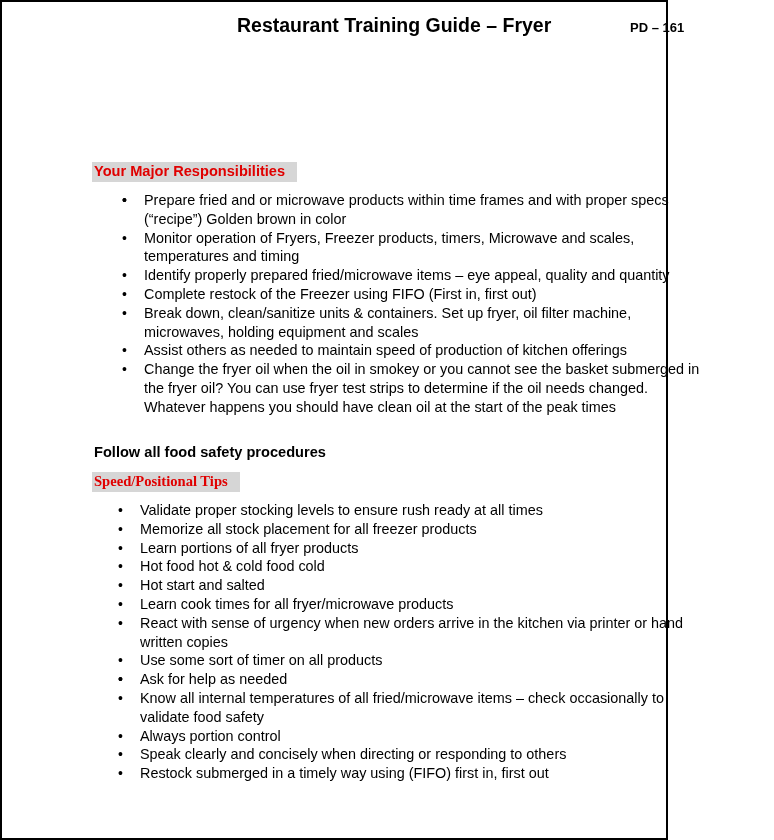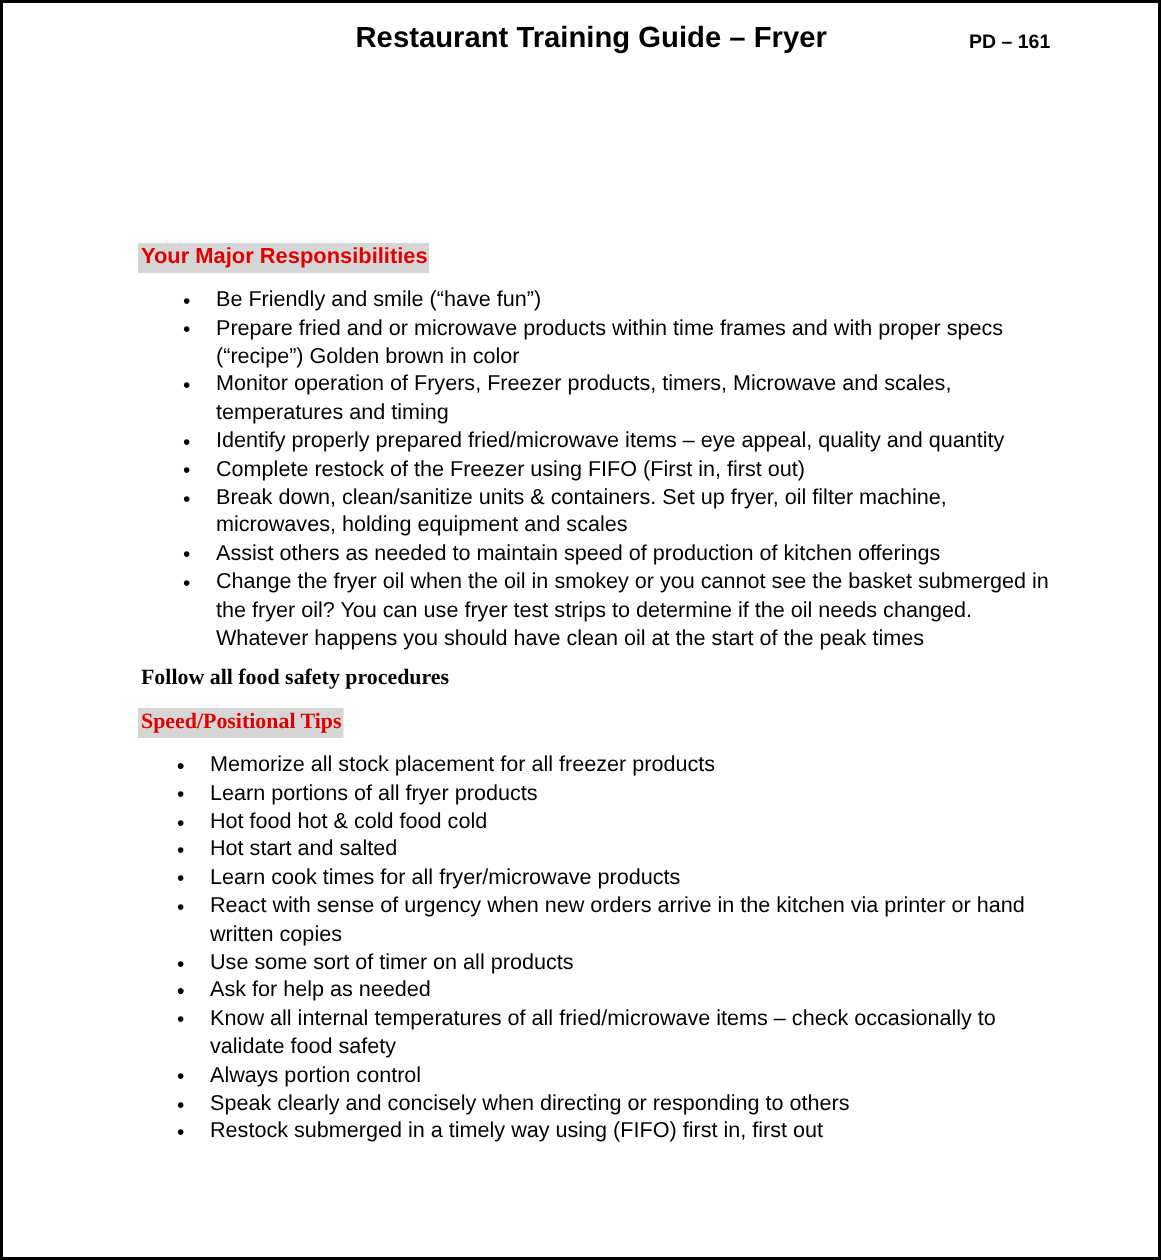--- a/index.html
+++ b/index.html
@@ -11,66 +11,65 @@
       width: 774px;
       height: 840px;
       position: relative;
       overflow: hidden;
       font-family: "Liberation Sans", sans-serif;
       color: #000;
     }
     .page {
       position: absolute;
       left: 0; top: 0;
-      width: 774px;
+      width: 668px;
       height: 840px;
       box-sizing: border-box;
       border: 2px solid #000;
       background: #fff;
     }
     .title {
       position: absolute;
       left: 235px;
       top: 12px;
       font-size: 19.5px;
       font-weight: bold;
       letter-spacing: 0;
       white-space: nowrap;
     }
     .doc-code {
       position: absolute;
-      left: 644px;
+      left: 628px;
       top: 18px;
       font-size: 13px;
       font-weight: bold;
       white-space: nowrap;
     }
     .section-heading {
       position: absolute;
       left: 90px;
       font-size: 14.6px;
       font-weight: bold;
       color: #e00000;
       background: #d6d6d6;
-      padding: 1px 1px 2px 2px;
+      padding: 1px 12px 2px 2px;
       line-height: 17px;
       white-space: nowrap;
     }
     #heading-responsibilities { top: 160px; }
     #heading-tips { top: 470px; font-family: Liberation Serif, serif; }
 
     .plain-heading {
       position: absolute;
       left: 92px;
       top: 442px;
       font-size: 14.6px;
       font-weight: bold;
       line-height: 17px;
       white-space: nowrap;
-      font-family: Liberation Serif, serif;
     }
 
     ul.bullets {
       position: absolute;
       margin: 0;
       padding: 0;
       list-style: none;
       font-size: 14.4px;
       line-height: 18.8px;
     }
@@ -101,36 +100,36 @@
 <body>
 
 <div class="page">
 
   <div class="title">Restaurant Training Guide – Fryer</div>
   <div class="doc-code">PD – 161</div>
 
   <div class="section-heading" id="heading-responsibilities">Your Major Responsibilities</div>
 
   <ul class="bullets" id="list-responsibilities">
-    <li><span class="bullet">•</span><span>Be Friendly and smile (“have fun”)</span></li>
+    <li><span class="bullet">•</span></li>
     <li><span class="bullet">•</span><span>Prepare fried and or microwave products within time frames and with proper specs (“recipe”) Golden brown in color</span></li>
     <li><span class="bullet">•</span><span>Monitor operation of Fryers, Freezer products, timers, Microwave and scales, temperatures and timing</span></li>
     <li><span class="bullet">•</span><span>Identify properly prepared fried/microwave items – eye appeal, quality and quantity</span></li>
     <li><span class="bullet">•</span><span>Complete restock of the Freezer using FIFO (First in, first out)</span></li>
     <li><span class="bullet">•</span><span>Break down, clean/sanitize units &amp; containers. Set up fryer, oil filter machine, microwaves, holding equipment and scales</span></li>
     <li><span class="bullet">•</span><span>Assist others as needed to maintain speed of production of kitchen offerings</span></li>
     <li><span class="bullet">•</span><span>Change the fryer oil when the oil in smokey or you cannot see the basket submerged in the fryer oil? You can use fryer test strips to determine if the oil needs changed. Whatever happens you should have clean oil at the start of the peak times</span></li>
   </ul>
 
   <div class="plain-heading">Follow all food safety procedures</div>
 
   <div class="section-heading" id="heading-tips">Speed/Positional Tips</div>
 
   <ul class="bullets" id="list-tips">
-    <li><span class="bullet">•</span></li>
+    <li><span class="bullet">•</span><span>Validate proper stocking levels to ensure rush ready at all times</span></li>
     <li><span class="bullet">•</span><span>Memorize all stock placement for all freezer products</span></li>
     <li><span class="bullet">•</span><span>Learn portions of all fryer products</span></li>
     <li><span class="bullet">•</span><span>Hot food hot &amp; cold food cold</span></li>
     <li><span class="bullet">•</span><span>Hot start and salted</span></li>
     <li><span class="bullet">•</span><span>Learn cook times for all fryer/microwave products</span></li>
     <li><span class="bullet">•</span><span>React with sense of urgency when new orders arrive in the kitchen via printer or hand written copies</span></li>
     <li><span class="bullet">•</span><span>Use some sort of timer on all products</span></li>
     <li><span class="bullet">•</span></li>
     <li><span class="bullet">•</span><span>Ask for help as needed</span></li>
     <li><span class="bullet">•</span><span>Know all internal temperatures of all fried/microwave items – check occasionally to validate food safety</span></li>

